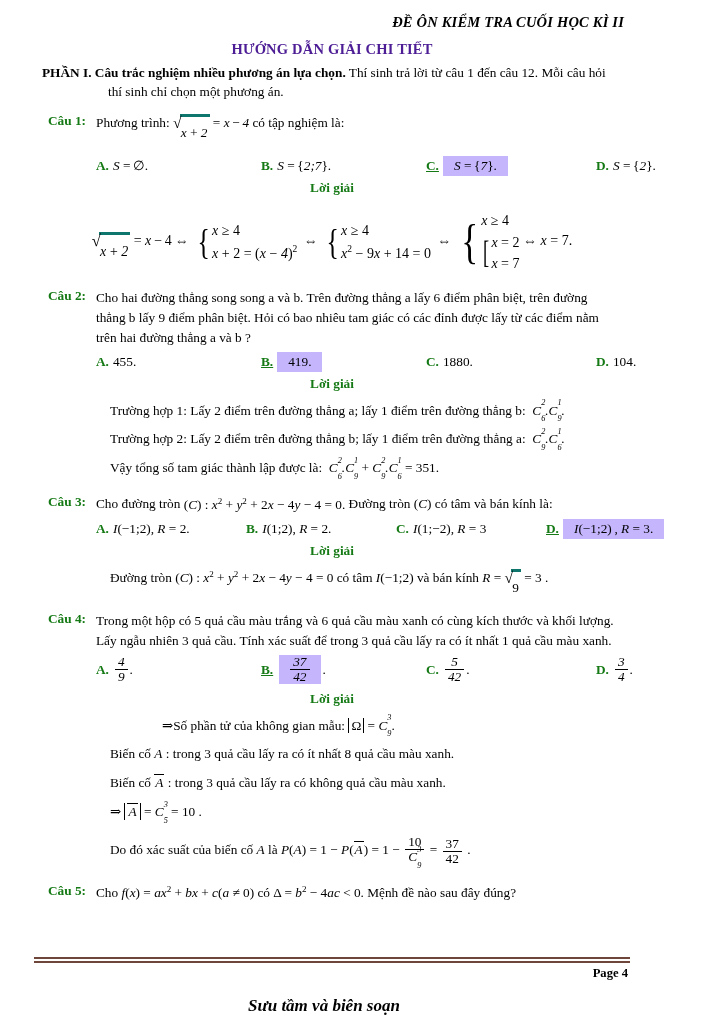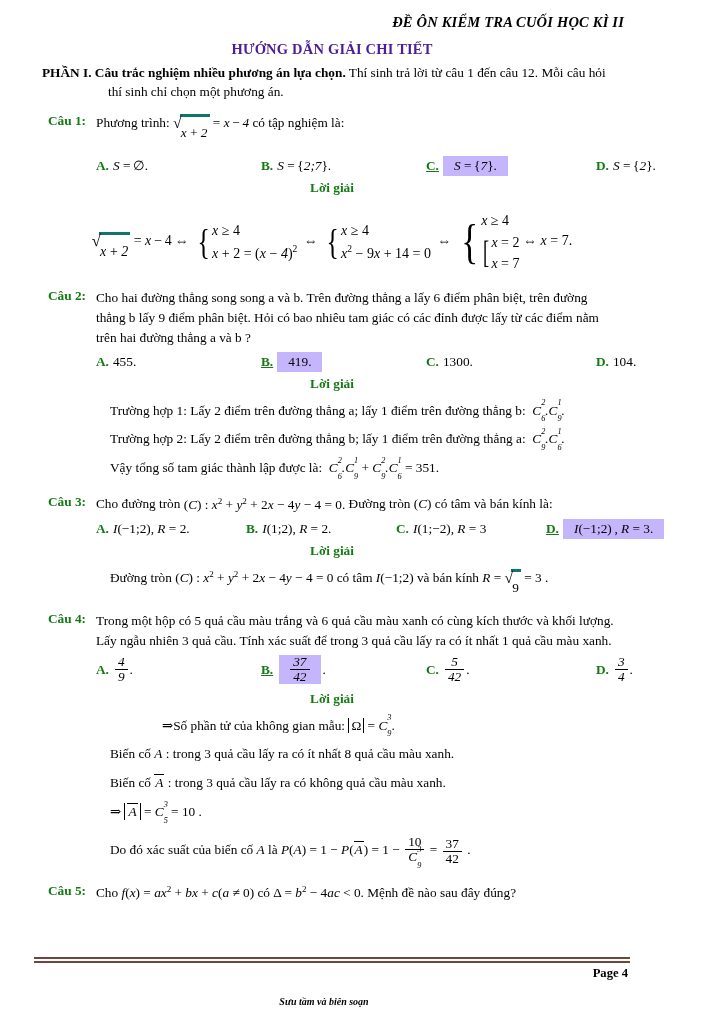--- a/index.html
+++ b/index.html
@@ -210,21 +210,21 @@
     font-weight: bold;
     font-size: 12.6px;
   }
   .footer-credit {
     position: absolute;
     left: 0; right: 16px;
     top: 996px;
     text-align: center;
     font-weight: bold;
     font-style: italic;
-    font-size: 10px;
+    font-size: 17px;
   }
 </style>
 </head>
 <body>
 
 <div class="page">
 
   <div class="doc-header">ĐỀ ÔN KIỂM TRA CUỐI HỌC KÌ II</div>
   <div class="guide-title">HƯỚNG DẪN GIẢI CHI TIẾT</div>
 
@@ -318,21 +318,21 @@
         <div class="opt opt-a">
           <span class="opt-letter">A.</span>
           <span>455.</span>
         </div>
         <div class="opt opt-b">
           <span class="opt-letter correct">B.</span>
           <span class="hl">419.</span>
         </div>
         <div class="opt opt-c">
           <span class="opt-letter">C.</span>
-          <span>1300.</span>
+          <span>1880.</span>
         </div>
         <div class="opt opt-d">
           <span class="opt-letter">D.</span>
           <span>104.</span>
         </div>
       </div>
     </div>
   </div>
 
   <div class="loigiai">Lời giải</div>

